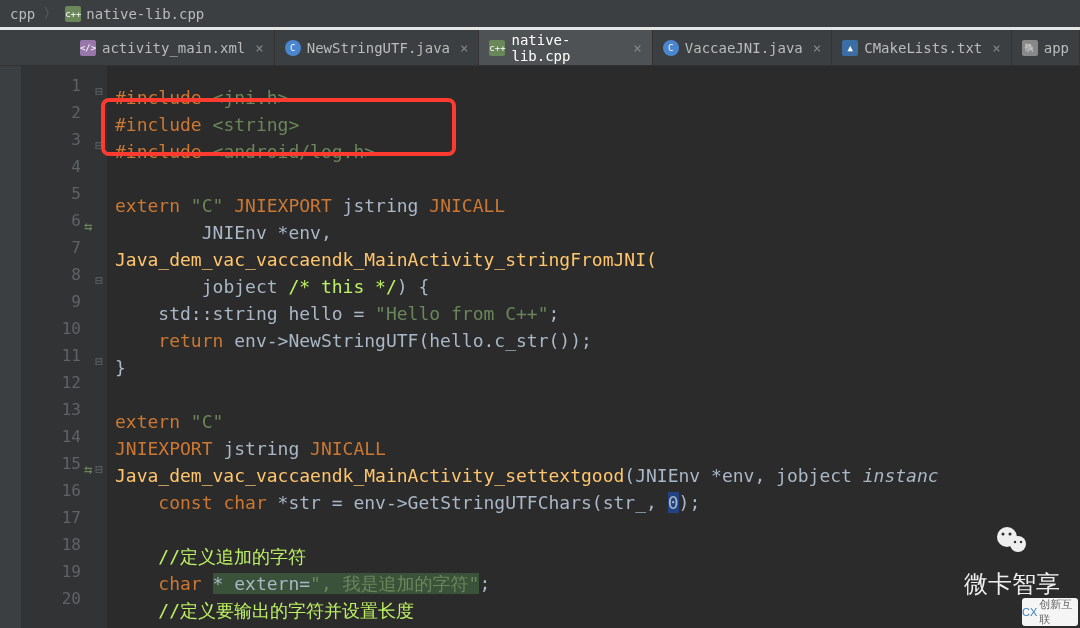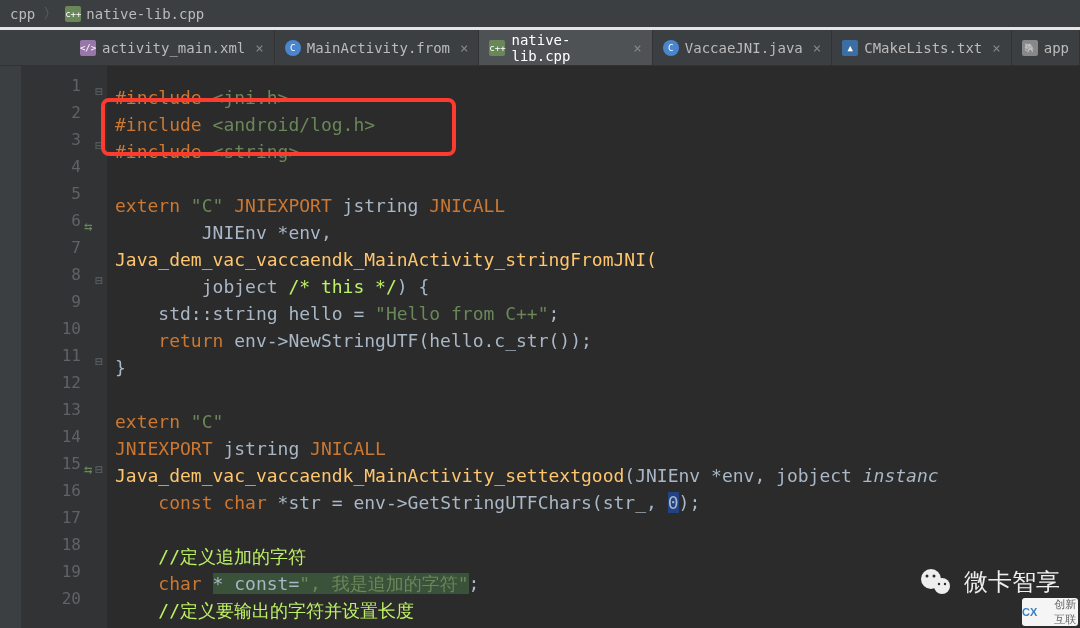--- a/index.html
+++ b/index.html
@@ -144,20 +144,21 @@
   position: absolute;
   right: 20px;
   bottom: 28px;
   display: flex;
   align-items: center;
   gap: 10px;
   color: #fff;
   font-size: 24px;
   opacity: 0.92;
   font-family: Liberation Mono, monospace;
+  flex-direction: column;
 }
 .wechat-icon {
   width: 36px;
   height: 36px;
   display: inline-block;
 }
 .badge-corner {
   position: absolute;
   right: 2px;
   bottom: 2px;
@@ -187,21 +188,21 @@
 </div>
 
 <div class="tabs">
   <div class="tab">
     <span class="tab-icon ic-xml">&lt;/&gt;</span>
     <span>activity_main.xml</span>
     <span class="tab-close">×</span>
   </div>
   <div class="tab">
     <span class="tab-icon ic-java">C</span>
-    <span>MainActivity.from</span>
+    <span>NewStringUTF.java</span>
     <span class="tab-close">×</span>
   </div>
   <div class="tab active">
     <span class="tab-icon ic-cpp">c++</span>
     <span>native-lib.cpp</span>
     <span class="tab-close">×</span>
   </div>
   <div class="tab">
     <span class="tab-icon ic-java">C</span>
     <span>VaccaeJNI.java</span>
@@ -237,52 +238,52 @@
     <div class="line-no">14</div>
     <div class="line-no">15<span class="swap-icon">⇆</span><span class="gutter-mark">⊟</span></div>
     <div class="line-no">16</div>
     <div class="line-no">17</div>
     <div class="line-no">18</div>
     <div class="line-no">19</div>
     <div class="line-no">20</div>
   </div>
   <div class="code">
     <div class="row"><span class="pre">#include </span><span class="inc">&lt;jni.h&gt;</span></div>
+    <div class="row"><span class="pre">#include </span><span class="inc">&lt;string&gt;</span></div>
     <div class="row"><span class="pre">#include </span><span class="inc">&lt;android/log.h&gt;</span></div>
-    <div class="row"><span class="pre">#include </span><span class="inc">&lt;string&gt;</span></div>
     <div class="row"></div>
     <div class="row"><span class="kw">extern </span><span class="str">"C" </span><span class="kw">JNIEXPORT </span><span class="id">jstring </span><span class="kw">JNICALL</span></div>
     <div class="row">        <span class="id">JNIEnv </span><span class="id">*env,</span></div>
     <div class="row"><span class="fn">Java_dem_vac_vaccaendk_MainActivity_stringFromJNI(</span></div>
     <div class="row">        <span class="id">jobject </span><span class="cm">/* this */</span><span>) {</span></div>
     <div class="row">    <span>std::string hello = </span><span class="str">"Hello from C++"</span><span>;</span></div>
     <div class="row">    <span class="kw">return </span><span>env-&gt;NewStringUTF(hello.c_str());</span></div>
     <div class="row"><span>}</span></div>
     <div class="row"></div>
     <div class="row"><span class="kw">extern </span><span class="str">"C"</span></div>
     <div class="row"><span class="kw">JNIEXPORT </span><span class="id">jstring </span><span class="kw">JNICALL</span></div>
     <div class="row"><span class="fn">Java_dem_vac_vaccaendk_MainActivity_settextgood</span><span>(JNIEnv *env, jobject </span><span class="under">instanc</span></div>
     <div class="row">    <span class="kw">const char </span><span>*str = env-&gt;GetStringUTFChars(str_, </span><span class="hl-box">0</span><span>);</span></div>
     <div class="row"></div>
     <div class="row">    <span class="cm">//定义追加的字符</span></div>
-    <div class="row">    <span class="kw">char </span><span style="background:#3a513a" class="id">* const=</span><span class="str" style="background:#3a513a">", 我是追加的字符"</span><span>;</span></div>
+    <div class="row">    <span class="kw">char </span><span style="background:#3a513a" class="id">* extern=</span><span class="str" style="background:#3a513a">", 我是追加的字符"</span><span>;</span></div>
     <div class="row">    <span class="cm">//定义要输出的字符并设置长度</span></div>
 
     <div class="red-box" style="left:-6px; top:32px; width:355px; height:58px;"></div>
   </div>
 </div>
 
 <div class="watermark">
   <svg class="wechat-icon" viewBox="0 0 36 36">
       <circle cx="13" cy="15" r="10" fill="#fff"></circle>
       <circle cx="24" cy="22" r="8" fill="#fff"></circle>
       <circle cx="9" cy="12" r="1.5" fill="#2b2b2b"></circle>
       <circle cx="16" cy="12" r="1.5" fill="#2b2b2b"></circle>
       <circle cx="21" cy="20" r="1.2" fill="#2b2b2b"></circle>
       <circle cx="27" cy="20" r="1.2" fill="#2b2b2b"></circle>
     </svg>
   <span>微卡智享</span>
 </div>
 
 <div class="badge-corner">
-  <span style="font-weight:bold;color:#3b7fc4;margin-right:17px">CX</span>
+  <span style="font-weight:normal;color:#3b7fc4;margin-right:2px">CX</span>
     <span>创新互联</span>
 </div>
 
 </body></html>

